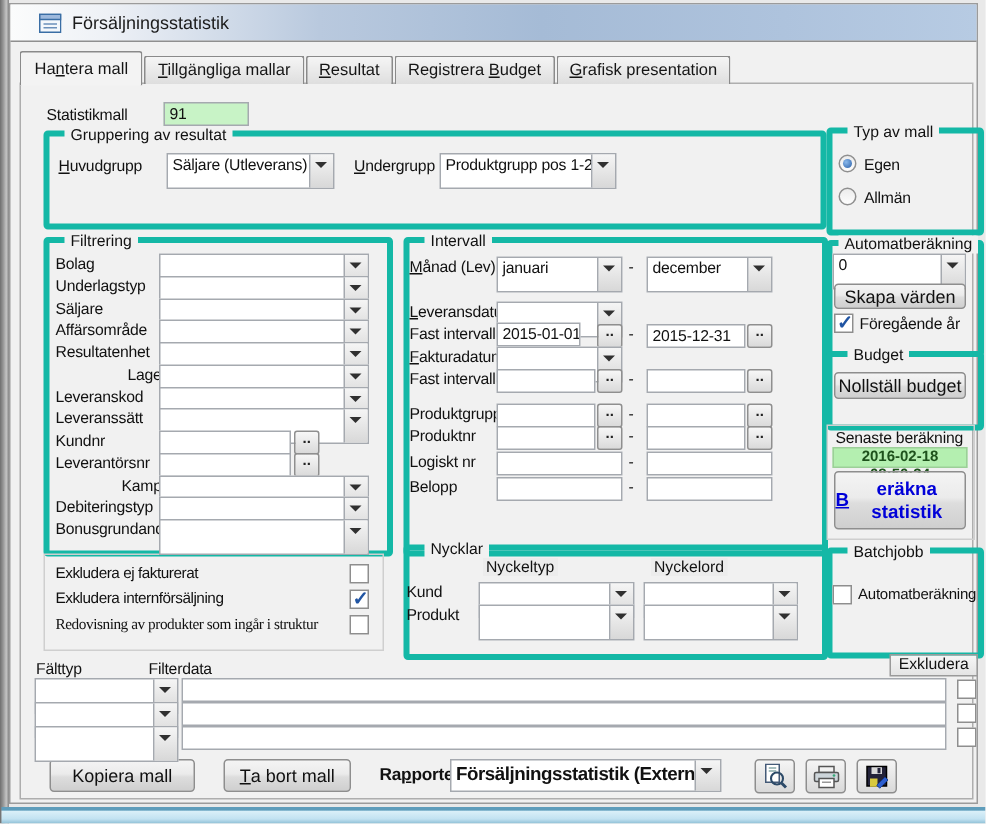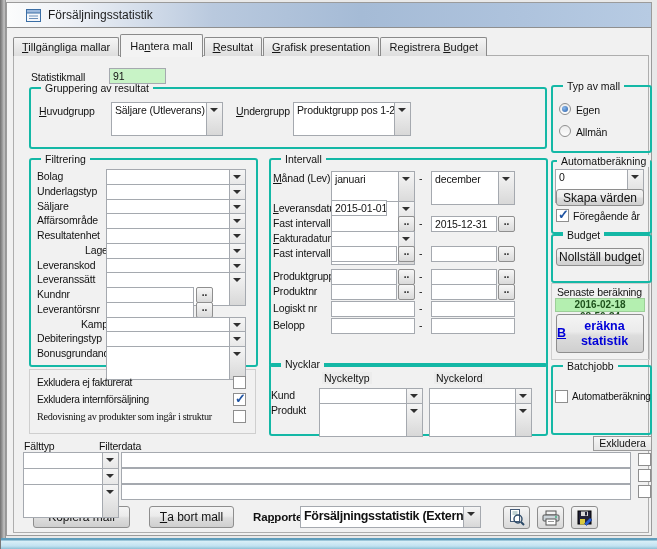--- a/index.html
+++ b/index.html
@@ -20,30 +20,30 @@
        background:linear-gradient(#f5f5f5,#dedede);border:1px solid #8a8a8a;border-bottom:none;
        border-radius:2px 2px 0 0;margin-right:1px;color:#151515}
   .tab.on{height:23px;margin-bottom:-1px;padding:5px 9px 0;background:#f3f3f3;z-index:5;position:relative}
   .panel{position:absolute;left:6px;top:52px;width:636px;height:478px;border:1px solid #aeaeae;
          background:#f1f1f1;box-sizing:border-box;z-index:1}
   .lbl{position:absolute;font-size:10.5px;letter-spacing:-0.15px;white-space:nowrap;color:#111;z-index:3}
   .lbl u{text-underline-offset:1px}
   .field{position:absolute;box-sizing:border-box;height:16px;background:#fff;border:1px solid #a5a9af;
          font-size:10.5px;letter-spacing:-0.15px;padding:1px 3px;white-space:nowrap;overflow:hidden;z-index:3}
   .green{background:#c8f3c6}
-  .combo{position:absolute;box-sizing:border-box;height:34px;background:#fff;border:1px solid #a5a9af;
+  .combo{position:absolute;box-sizing:border-box;height:24px;background:#fff;border:1px solid #a5a9af;
          display:flex;z-index:3}
   .cval{flex:1;font-size:10.5px;letter-spacing:-0.15px;padding:1px 2px 0 3px;white-space:nowrap;overflow:hidden}
   .cbtn{width:15px;border-left:1px solid #a5a9af;background:linear-gradient(#f5f5f5,#d8d8d8);position:relative;flex:none}
   .cbtn::after{content:"";position:absolute;left:3px;top:5px;border:4px solid transparent;border-top:4px solid #303030}
   .browse{position:absolute;box-sizing:border-box;width:17px;height:16px;border:1px solid #8f8f8f;border-radius:2px;
           background:linear-gradient(#f7f7f7,#dadada);font-size:10px;font-weight:bold;text-align:center;
           line-height:10px;color:#222;z-index:3}
   .browse::after{content:".."}
-  .gbox{position:absolute;border:2px solid #14b8a6;border-radius:3px;z-index:2}
+  .gbox{position:absolute;border:4px solid #14b8a6;border-radius:3px;z-index:2}
   .pbox{position:absolute;border:1px solid #cfcfcf;z-index:2}
   .glab{position:absolute;top:-7px;left:10px;background:#f1f1f1;padding:0 4px;font-size:10.5px;white-space:nowrap}
   .btn{position:absolute;box-sizing:border-box;border:1px solid #8e8e8e;border-radius:3px;
        background:linear-gradient(#f4f4f4 0%,#ebebeb 45%,#dddddd 55%,#cfcfcf 100%);
        font-size:12px;color:#111;display:flex;align-items:center;justify-content:center;z-index:3;text-align:center}
   .chk{position:absolute;width:13px;height:13px;box-sizing:border-box;background:#fff;border:1px solid #8e8e8e;z-index:3}
   .chk.on::after{content:"✓";position:absolute;left:1px;top:-3px;font-size:13px;font-weight:bold;color:#2155a3}
   .radio{position:absolute;width:12px;height:12px;box-sizing:border-box;border:1px solid #8f8f8f;border-radius:50%;
          background:linear-gradient(#ececec,#fdfdfd);z-index:3}
   .radio.on::after{content:"";position:absolute;left:2px;top:2px;width:6px;height:6px;border-radius:50%;
@@ -74,25 +74,25 @@
             <rect x="0.5" y="0.5" width="14" height="12" fill="#f4f7fb" stroke="#3a6ea5"></rect>
             <rect x="0.5" y="0.5" width="14" height="3.5" fill="#9db9dd" stroke="#3a6ea5"></rect>
             <line x1="3" y1="7" x2="12" y2="7" stroke="#6b8fba"></line>
             <line x1="3" y1="9.5" x2="12" y2="9.5" stroke="#6b8fba"></line>
           </svg>
       </span>
       <span class="titletext">Försäljningsstatistik</span>
     </div>
 
     <div class="tabs">
+      <div class="tab on">Ha<u>n</u>tera mall</div>
       <div class="tab"><u>T</u>illgängliga mallar</div>
-      <div class="tab on">Ha<u>n</u>tera mall</div>
       <div class="tab"><u>R</u>esultat</div>
+      <div class="tab">Registrera <u>B</u>udget</div>
       <div class="tab"><u>G</u>rafisk presentation</div>
-      <div class="tab">Registrera <u>B</u>udget</div>
     </div>
 
     <div class="panel"></div>
 
     <div class="lbl" style="left:24px;top:68px">Statistikmall</div>
     <div class="field green" style="left:102px;top:65px;width:57px">91</div>
 
     <div class="gbox" style="left:22px;top:84px;width:514px;height:58px">
       <span class="glab">Gruppering av resultat</span>
     </div>
@@ -274,21 +274,21 @@
           <span class="cval">december</span>
           <span class="cbtn"></span>
         </div>
         <div class="lbl" style="left: 266px; top: 199px;"><u>L</u>everansdatum</div>
         <div class="combo" style="left: 324px; top: 198px; width: 84px;">
           <span class="cval"></span>
           <span class="cbtn"></span>
         </div>
         <div class="lbl" style="left: 266px; top: 214px;">Fast intervall</div>
         <div class="lbl dash" style="left: 412px; top: 214px;"></div>
-        <div class="field" style="left: 324px; top: 197px; width: 56px;">2015-01-01</div>
+        <div class="field" style="left: 324px; top: 212px; width: 56px;">2015-01-01</div>
         <div class="browse" style="left: 391px; top: 213px;"></div>
         <div class="field" style="left: 424px; top: 213px; width: 66px;">2015-12-31</div>
         <div class="browse" style="left: 491px; top: 213px;"></div>
         <div class="lbl" style="left: 266px; top: 229px;"><u>F</u>akturadatum</div>
         <div class="combo" style="left: 324px; top: 228px; width: 84px;">
           <span class="cval"></span>
           <span class="cbtn"></span>
         </div>
         <div class="lbl" style="left: 266px; top: 244px;">Fast intervall</div>
         <div class="lbl dash" style="left: 412px; top: 244px;"></div>

